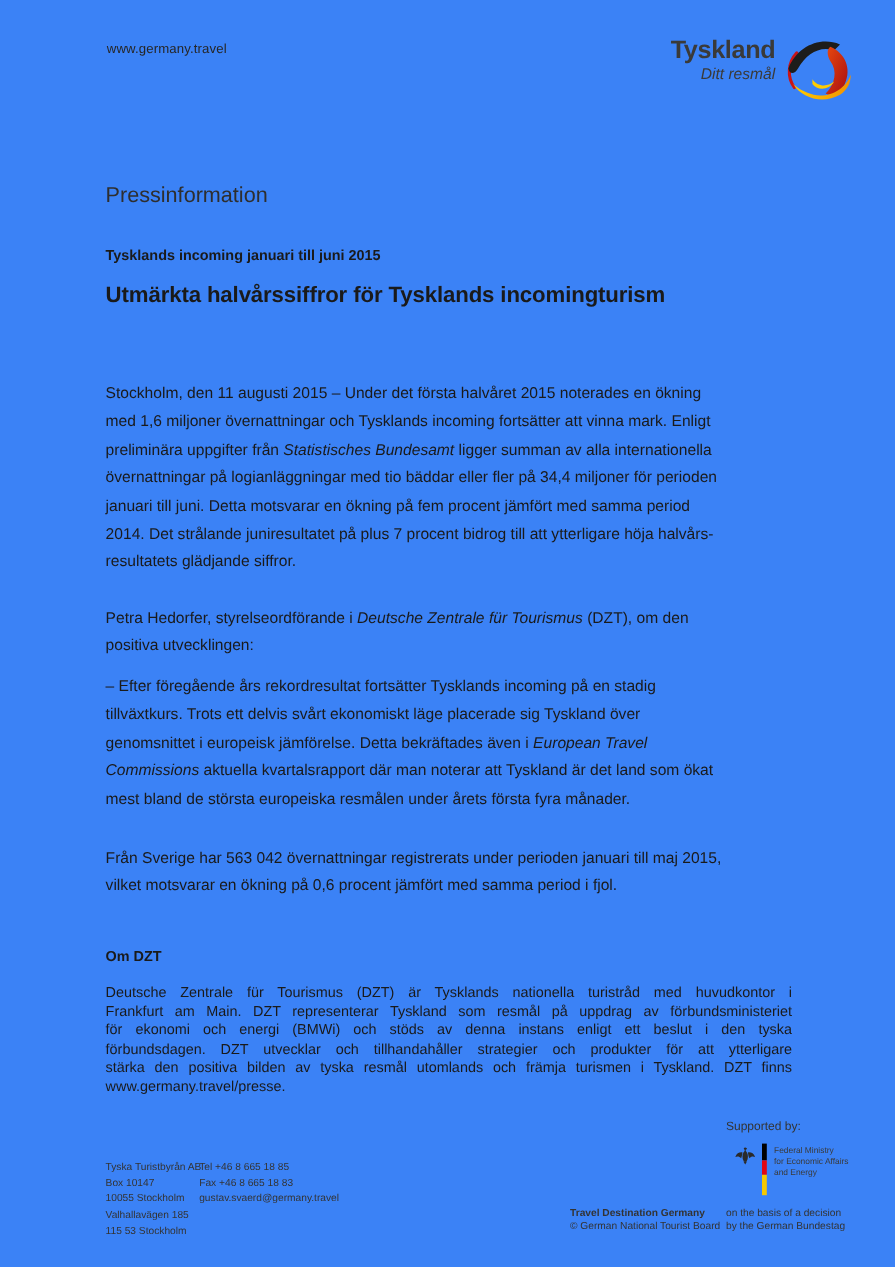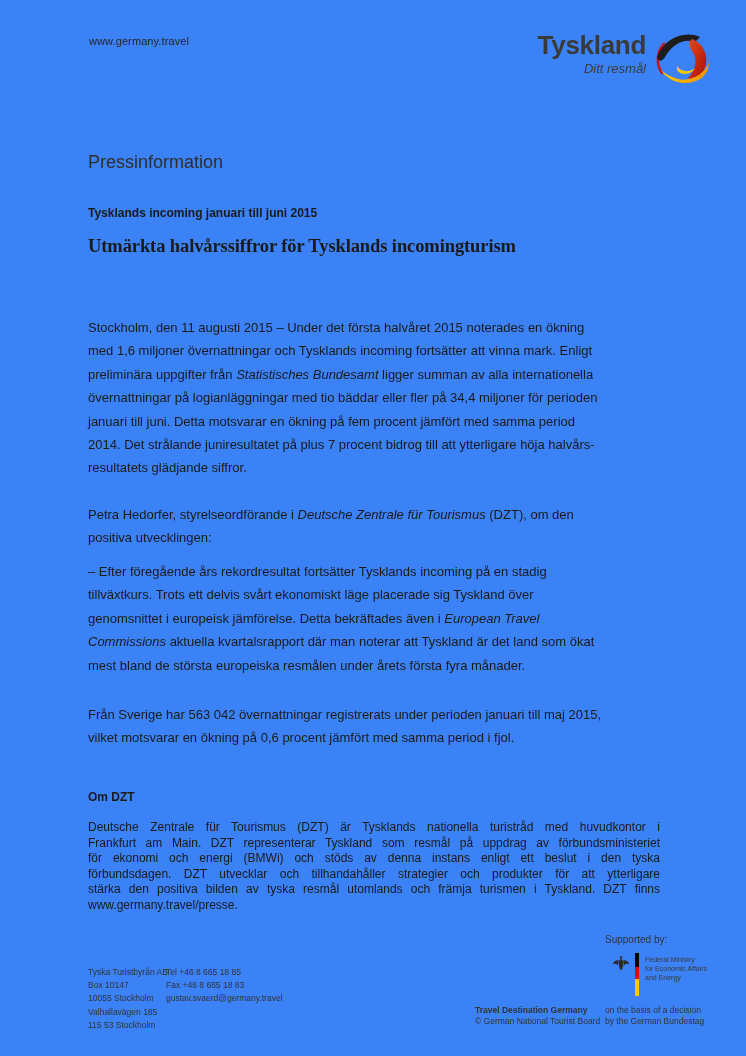--- a/index.html
+++ b/index.html
@@ -3,26 +3,26 @@
 <meta charset="utf-8">
 <style>
   html,body { margin:0; padding:0; background:#ffffff; }
   .page {
     position:relative; width:746px; height:1056px; background:#3b82f6;
     font-family:"Liberation Sans", sans-serif; color:#1a1a1a; overflow:hidden;
   }
   .abs { position:absolute; }
   .url { left:89px; top:35px; font-size:11px; color:#262626; letter-spacing:0.1px; }
   .brand { left:500px; top:30px; width:146px; text-align:right; color:#3a3a39; }
-  .brand-name { font-size:26px; font-weight:700; letter-spacing:-0.3px; }
+  .brand-name { font-size:21px; font-weight:700; letter-spacing:-0.3px; }
   .brand-tagline { font-size:13px; font-style:italic; margin-top:0px; }
   .swirl { left:652px; top:29px; width:60px; height:60px; }
   .press-label { left:88px; top:152px; font-size:18px; font-weight:400; color:#2e2e2e; }
   .kicker { left:88px; top:206px; font-size:12px; font-weight:700; }
-  .title { left:88px; top:227px; font-size:18.5px; font-weight:700; line-height:38px; letter-spacing:-0.1px;font-family:Liberation Serif, serif; }
+  .title { left:88px; top:227px; font-size:18.5px; font-weight:700; line-height:38px; letter-spacing:-0.1px; }
   .par { left:88px; width:580px; font-size:13px; line-height:23.4px; }
   .p1 { top:316px; } .p2 { top:503px; } .p3 { top:560px; } .p4 { top:703px; }
   .it { font-style:italic; }
   .about-h { left:88px; top:790px; font-size:12px; font-weight:700; }
   .about { top:820px; width:572px; font-size:12px; line-height:15.6px; }
   .just { text-align:justify; text-align-last:justify; }
   .foot { font-size:8.5px; line-height:13.2px; color:#333; }
   .fc1 { left:88px; top:966px; }
   .fc2 { left:166px; top:966px; }
   .supported { left:605px; top:934px; font-size:10px; color:#333; }

